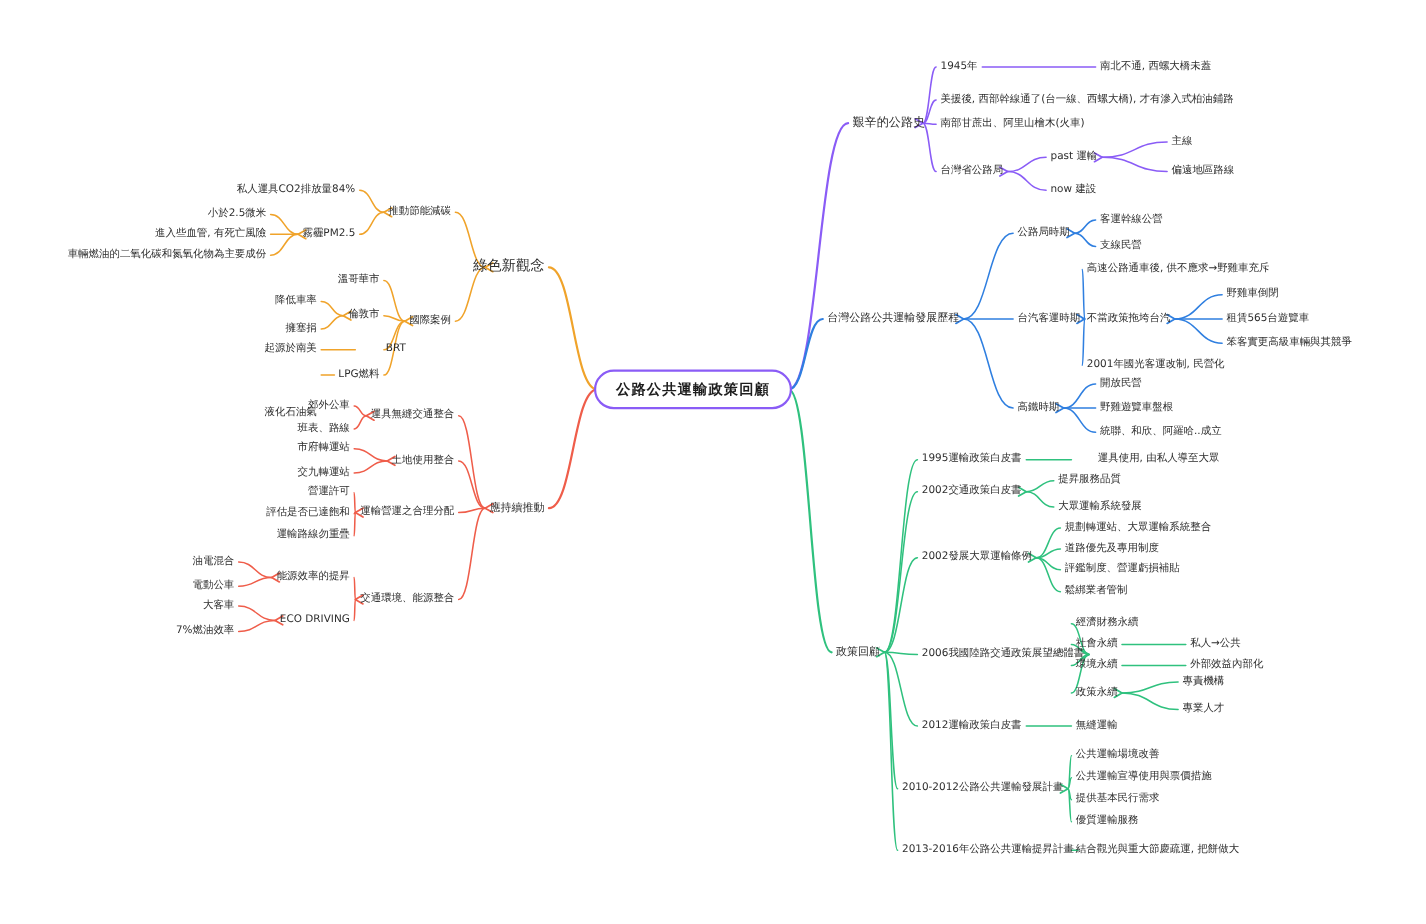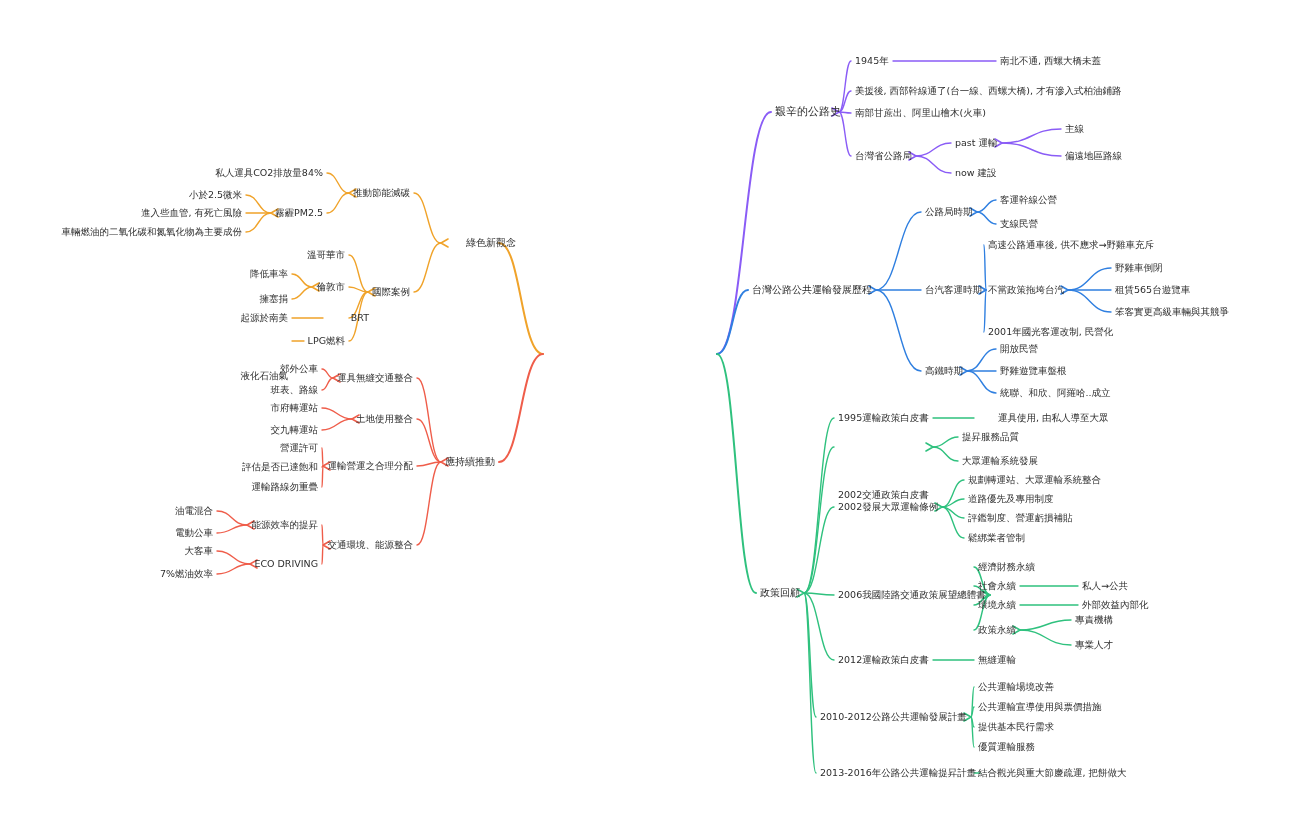--- a/index.html
+++ b/index.html
@@ -175,21 +175,21 @@
       <div class="node " style="left: 1115px; top: 290px; color: rgb(45, 45, 45);">租賃565台遊覽車</div>
       <div class="node " style="left: 1115px; top: 312px; color: rgb(45, 45, 45);">笨客實更高級車輛與其競爭</div>
       <div class="node " style="left: 988px; top: 332px; color: rgb(45, 45, 45);">2001年國光客運改制, 民營化</div>
       <div class="node " style="left: 925px; top: 371px; color: rgb(45, 45, 45);">高鐵時期</div>
       <div class="node " style="left: 1000px; top: 349px; color: rgb(45, 45, 45);">開放民營</div>
       <div class="node " style="left: 1000px; top: 371px; color: rgb(45, 45, 45);">野雞遊覽車盤根</div>
       <div class="node " style="left: 1000px; top: 393px; color: rgb(45, 45, 45);">統聯、和欣、阿羅哈..成立</div>
       <div class="node " style="left: 760px; top: 593px; color: rgb(45, 45, 45); font-size: 10px;">政策回顧</div>
       <div class="node " style="left: 838px; top: 418px; color: rgb(45, 45, 45);">1995運輸政策白皮書</div>
       <div class="node " style="left: 978px; top: 418px; color: rgb(45, 45, 45); margin-left: 20px;">運具使用, 由私人導至大眾</div>
-      <div class="node " style="left: 838px; top: 447px; color: rgb(45, 45, 45); margin-top: 48px;">2002交通政策白皮書</div>
+      <div class="node " style="left: 838px; top: 447px; color: rgb(45, 45, 45);">2002交通政策白皮書</div>
       <div class="node " style="left: 962px; top: 437px; color: rgb(45, 45, 45);">提昇服務品質</div>
       <div class="node " style="left: 962px; top: 461px; color: rgb(45, 45, 45);">大眾運輸系統發展</div>
       <div class="node " style="left: 838px; top: 507px; color: rgb(45, 45, 45);">2002發展大眾運輸條例</div>
       <div class="node " style="left: 968px; top: 480px; color: rgb(45, 45, 45);">規劃轉運站、大眾運輸系統整合</div>
       <div class="node " style="left: 968px; top: 499px; color: rgb(45, 45, 45);">道路優先及專用制度</div>
       <div class="node " style="left: 968px; top: 518px; color: rgb(45, 45, 45);">評鑑制度、營運虧損補貼</div>
       <div class="node " style="left: 968px; top: 538px; color: rgb(45, 45, 45);">鬆綁業者管制</div>
       <div class="node " style="left: 838px; top: 595px; color: rgb(45, 45, 45);">2006我國陸路交通政策展望總體書</div>
       <div class="node " style="left: 978px; top: 567px; color: rgb(45, 45, 45);">經濟財務永續</div>
       <div class="node " style="left: 978px; top: 586px; color: rgb(45, 45, 45);">社會永續</div>
@@ -201,21 +201,21 @@
       <div class="node " style="left: 1075px; top: 645px; color: rgb(45, 45, 45);">專業人才</div>
       <div class="node " style="left: 838px; top: 660px; color: rgb(45, 45, 45);">2012運輸政策白皮書</div>
       <div class="node " style="left: 978px; top: 660px; color: rgb(45, 45, 45);">無縫運輸</div>
       <div class="node " style="left: 820px; top: 717px; color: rgb(45, 45, 45);">2010-2012公路公共運輸發展計畫</div>
       <div class="node " style="left: 978px; top: 687px; color: rgb(45, 45, 45);">公共運輸場境改善</div>
       <div class="node " style="left: 978px; top: 707px; color: rgb(45, 45, 45);">公共運輸宣導使用與票價措施</div>
       <div class="node " style="left: 978px; top: 727px; color: rgb(45, 45, 45);">提供基本民行需求</div>
       <div class="node " style="left: 978px; top: 747px; color: rgb(45, 45, 45);">優質運輸服務</div>
       <div class="node " style="left: 820px; top: 773px; color: rgb(45, 45, 45);">2013-2016年公路公共運輸提昇計畫</div>
       <div class="node " style="left: 978px; top: 773px; color: rgb(45, 45, 45);">結合觀光與重大節慶疏運, 把餅做大</div>
-      <div class="node anchor-end" style="left: 516px; top: 243px; color: rgb(45, 45, 45); font-size: 10px;">綠色新觀念</div>
+      <div class="node anchor-end" style="left: 495px; top: 243px; color: rgb(45, 45, 45); font-size: 13px;">綠色新觀念</div>
       <div class="node anchor-end" style="left: 410px; top: 193px; color: rgb(45, 45, 45);">推動節能減碳</div>
       <div class="node anchor-end" style="left: 323px; top: 173px; color: rgb(45, 45, 45);">私人運具CO2排放量84%</div>
       <div class="node anchor-end" style="left: 323px; top: 213px; color: rgb(45, 45, 45);">霧霾PM2.5</div>
       <div class="node anchor-end" style="left: 242px; top: 195px; color: rgb(45, 45, 45);">小於2.5微米</div>
       <div class="node anchor-end" style="left: 242px; top: 213px; color: rgb(45, 45, 45);">進入些血管, 有死亡風險</div>
       <div class="node anchor-end" style="left: 242px; top: 232px; color: rgb(45, 45, 45);">車輛燃油的二氧化碳和氮氧化物為主要成份</div>
       <div class="node anchor-end" style="left: 410px; top: 292px; color: rgb(45, 45, 45);">國際案例</div>
       <div class="node anchor-end" style="left: 345px; top: 255px; color: rgb(45, 45, 45);">溫哥華市</div>
       <div class="node anchor-end" style="left: 345px; top: 287px; color: rgb(45, 45, 45);">倫敦市</div>
       <div class="node anchor-end" style="left: 288px; top: 274px; color: rgb(45, 45, 45);">降低車率</div>
@@ -236,13 +236,14 @@
       <div class="node anchor-end" style="left: 318px; top: 467px; color: rgb(45, 45, 45);">評估是否已達飽和</div>
       <div class="node anchor-end" style="left: 318px; top: 487px; color: rgb(45, 45, 45);">運輸路線勿重疊</div>
       <div class="node anchor-end" style="left: 413px; top: 545px; color: rgb(45, 45, 45);">交通環境、能源整合</div>
       <div class="node anchor-end" style="left: 318px; top: 525px; color: rgb(45, 45, 45);">能源效率的提昇</div>
       <div class="node anchor-end" style="left: 213px; top: 511px; color: rgb(45, 45, 45);">油電混合</div>
       <div class="node anchor-end" style="left: 213px; top: 533px; color: rgb(45, 45, 45);">電動公車</div>
       <div class="node anchor-end" style="left: 318px; top: 564px; color: rgb(45, 45, 45);">ECO DRIVING</div>
       <div class="node anchor-end" style="left: 213px; top: 551px; color: rgb(45, 45, 45);">大客車</div>
       <div class="node anchor-end" style="left: 213px; top: 574px; color: rgb(45, 45, 45);">7%燃油效率</div>
     </div>
+  <div class="root-node" id="root-node" style="left: 630px; top: 354px; border-color: rgb(138, 92, 246);">公路公共運輸政策回顧</div>
 </div>
 
 </body></html>

